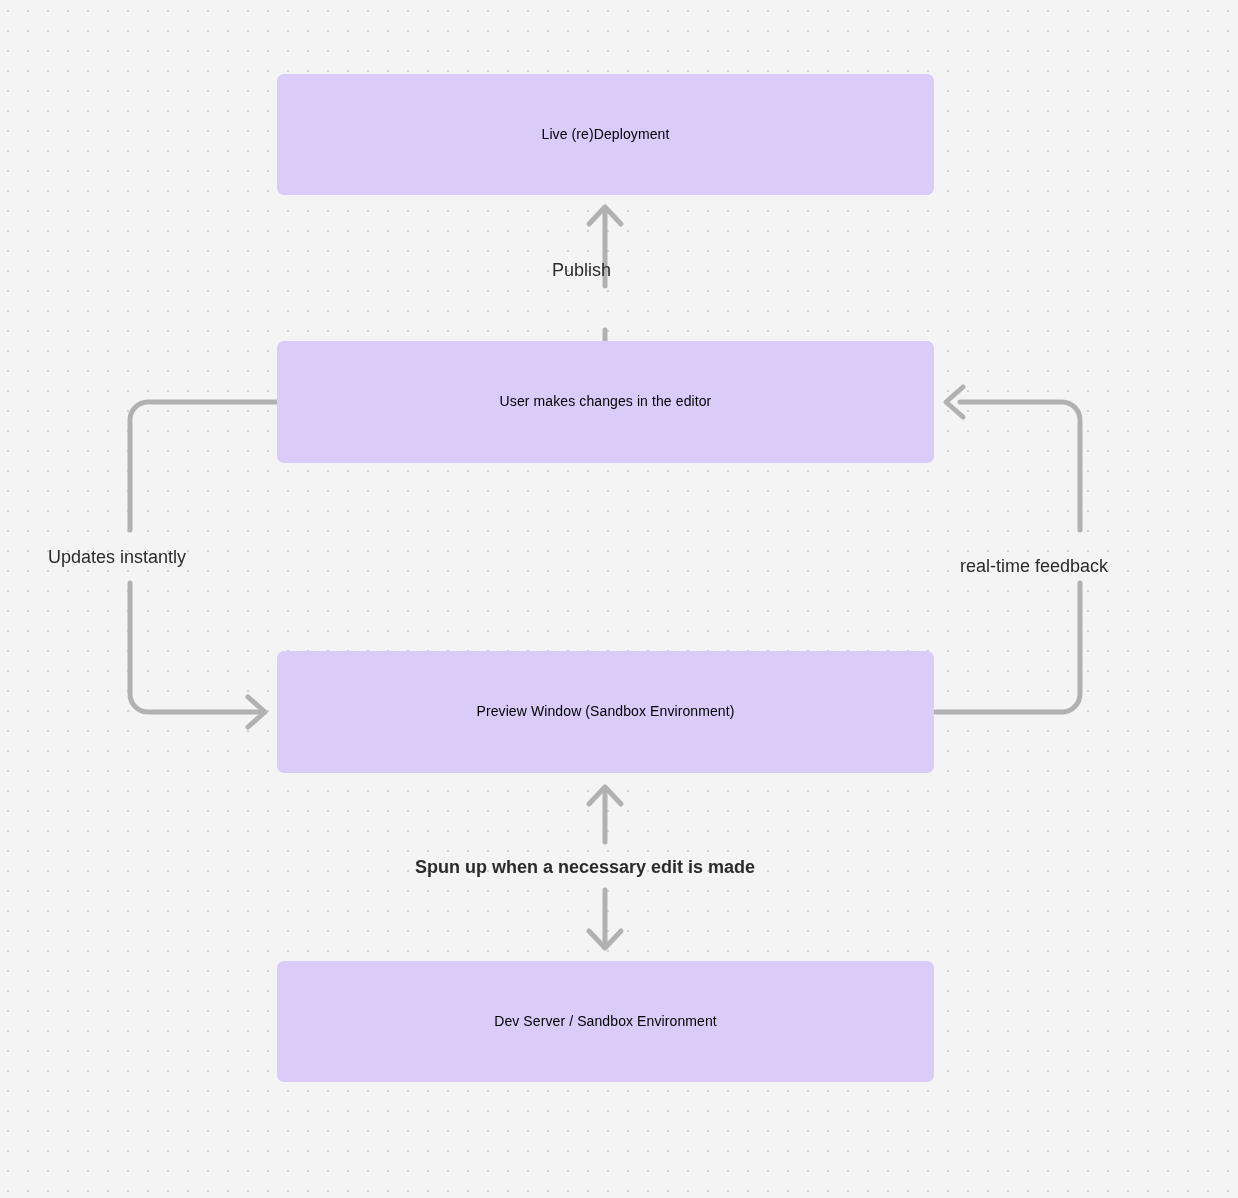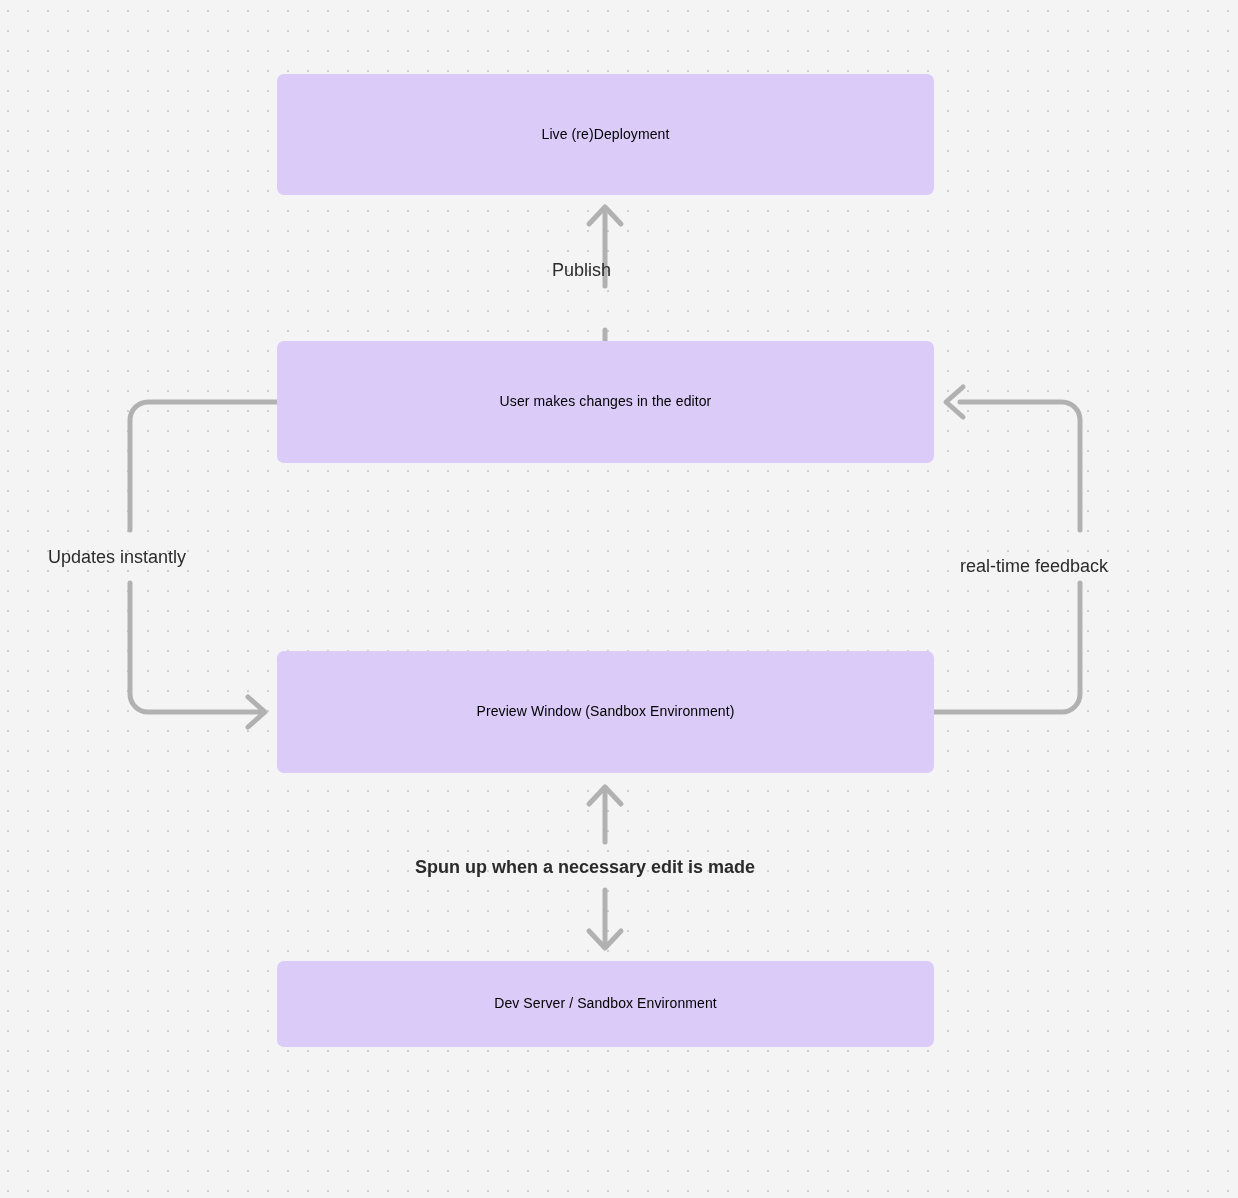--- a/index.html
+++ b/index.html
@@ -48,21 +48,21 @@
   .edge-label {
     position: absolute;
     font-size: 18px;
     color: #2b2b2b;
     white-space: nowrap;
     line-height: 1;
   }
   #node-live        { left: 277px; top: 74px;  width: 657px; height: 121px; }
   #node-user        { left: 277px; top: 341px; width: 657px; height: 122px; }
   #node-preview     { left: 277px; top: 651px; width: 657px; height: 122px; }
-  #node-devserver   { left: 277px; top: 961px; width: 657px; height: 86px; }
+  #node-devserver   { left: 277px; top: 961px; width: 657px; height: 121px; }
 
   #label-publish      { left: 552px; top: 261px; }
   #label-updates      { left: 48px;  top: 548px; text-align: right; }
   #label-realtime     { left: 960px; top: 548px; margin-top: 9px; }
   #label-spunup       { left: 415px; top: 858px; font-weight: bold; }
 </style>
 </head>
 <body>
 
 <div id="canvas">

